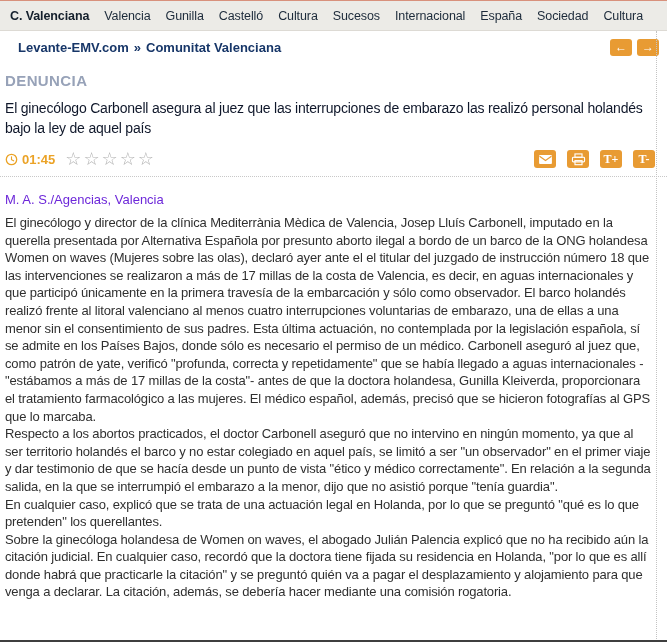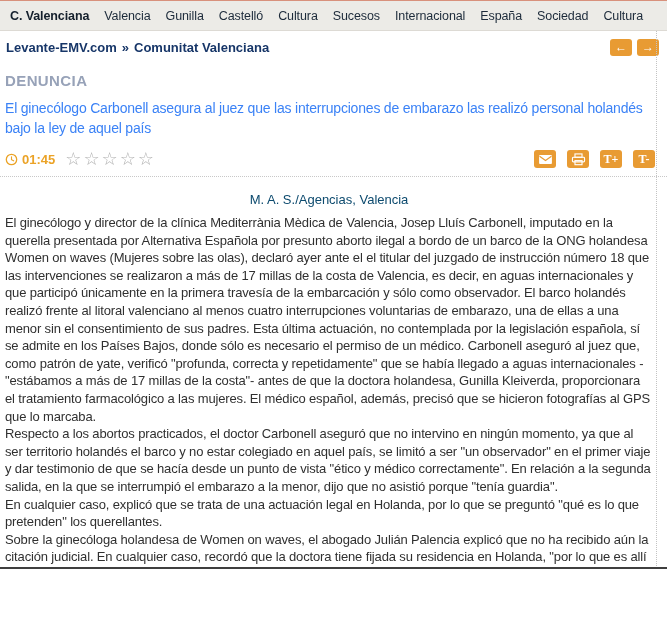--- a/index.html
+++ b/index.html
@@ -1,20 +1,20 @@
 <!DOCTYPE html>
 <html><head>
 <meta charset="utf-8">
 <style>
   * { box-sizing: border-box; margin: 0; padding: 0; }
   html,body { background:#fff; }
   .page {
     position: relative;
     width: 667px;
-    height: 569px;
+    height: 642px;
     overflow: hidden;
     background: #fff;
     font-family: "Liberation Sans", sans-serif;
     border-top: 1px solid #d8917c;
   }
   
   .topnav {
     display: flex;
     align-items: center;
     gap: 15px;
@@ -30,21 +30,21 @@
     color: #1c2a3a;
     text-decoration: none;
     letter-spacing: -0.1px;
   }
   .topnav a.active { font-weight: bold; color: #141f2c; }
   
   .crumbrow {
     display: flex;
     align-items: center;
     justify-content: space-between;
-    padding: 8px 8px 5px 6px;
+    padding: 8px 8px 5px 18px;
   }
   .crumb { font-size: 13px; font-weight: bold; color: #173668; }
   .crumb a { color: #173668; text-decoration: none; }
   .crumb .sep { margin: 0 5px; color: #173668; }
   .pager { display: flex; gap: 5px; }
   .pager .pbtn {
     width: 22px; height: 17px;
     background: #e89b33;
     border-radius: 3px;
     color: #fff;
@@ -76,21 +76,21 @@
     font-weight: normal;
     font-size: 27px;
     line-height: 33px;
     color: #1e3c64;
     letter-spacing: -0.3px;
   }
   .subtitle {
     margin-top: 9px;
     font-size: 14px;
     line-height: 20px;
-    color: #3b82f6;
+    color: #0f172a;
     letter-spacing: -0.2px;
     max-width: 650px;
   }
   
   .metarow {
     display: flex;
     align-items: center;
     margin: 8px -14px 0 -5px;
     padding: 4px 12px 8px 5px;
     border-bottom: 1px dotted #c8c8c8;
@@ -108,21 +108,21 @@
     display: flex;
     align-items: center;
     justify-content: center;
     cursor: pointer;
     font-family: "Liberation Serif", serif;
     font-weight: bold;
     font-size: 12px;
     user-select: none;
   }
   
-  .byline { margin-top: 15px; font-size: 13px; color: #0c4a6e; text-align: center; }
+  .byline { margin-top: 15px; font-size: 13px; color: #6d28d9; }
   .bodytext {
     margin-top: 7px;
     font-size: 13px;
     line-height: 17.6px;
     color: #303030;
     letter-spacing: -0.15px;
     max-width: 651px;
   }
   .bodytext p { margin: 0; }
   .bottomline {

